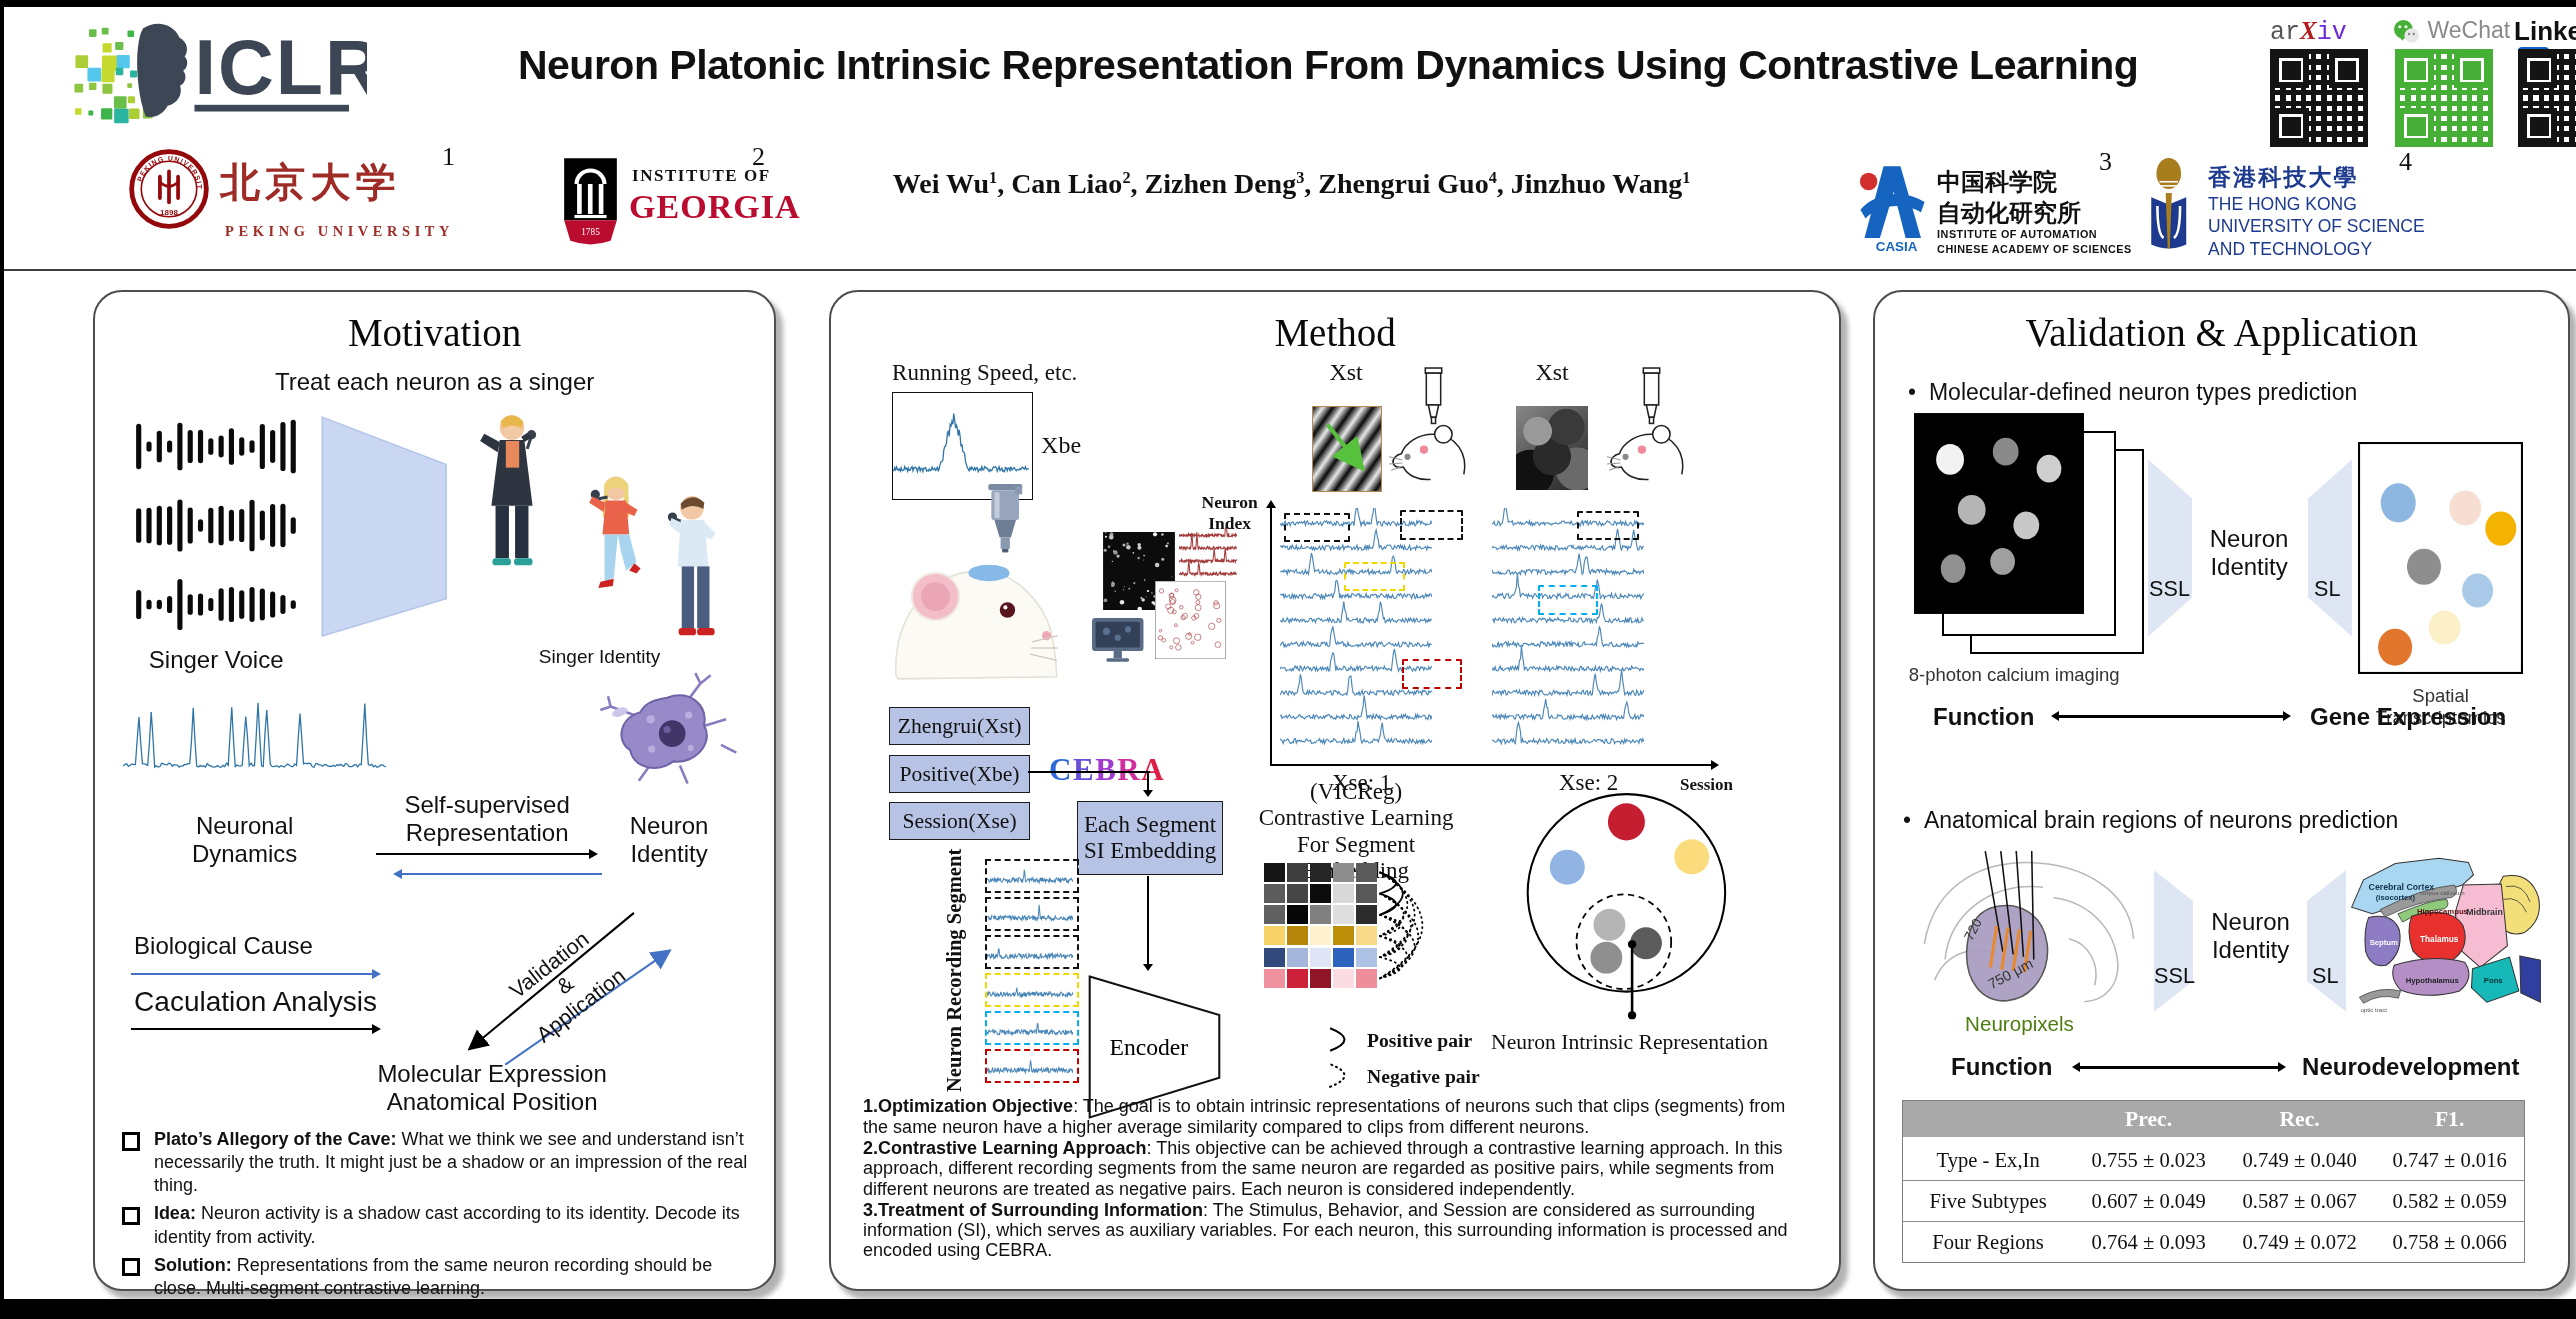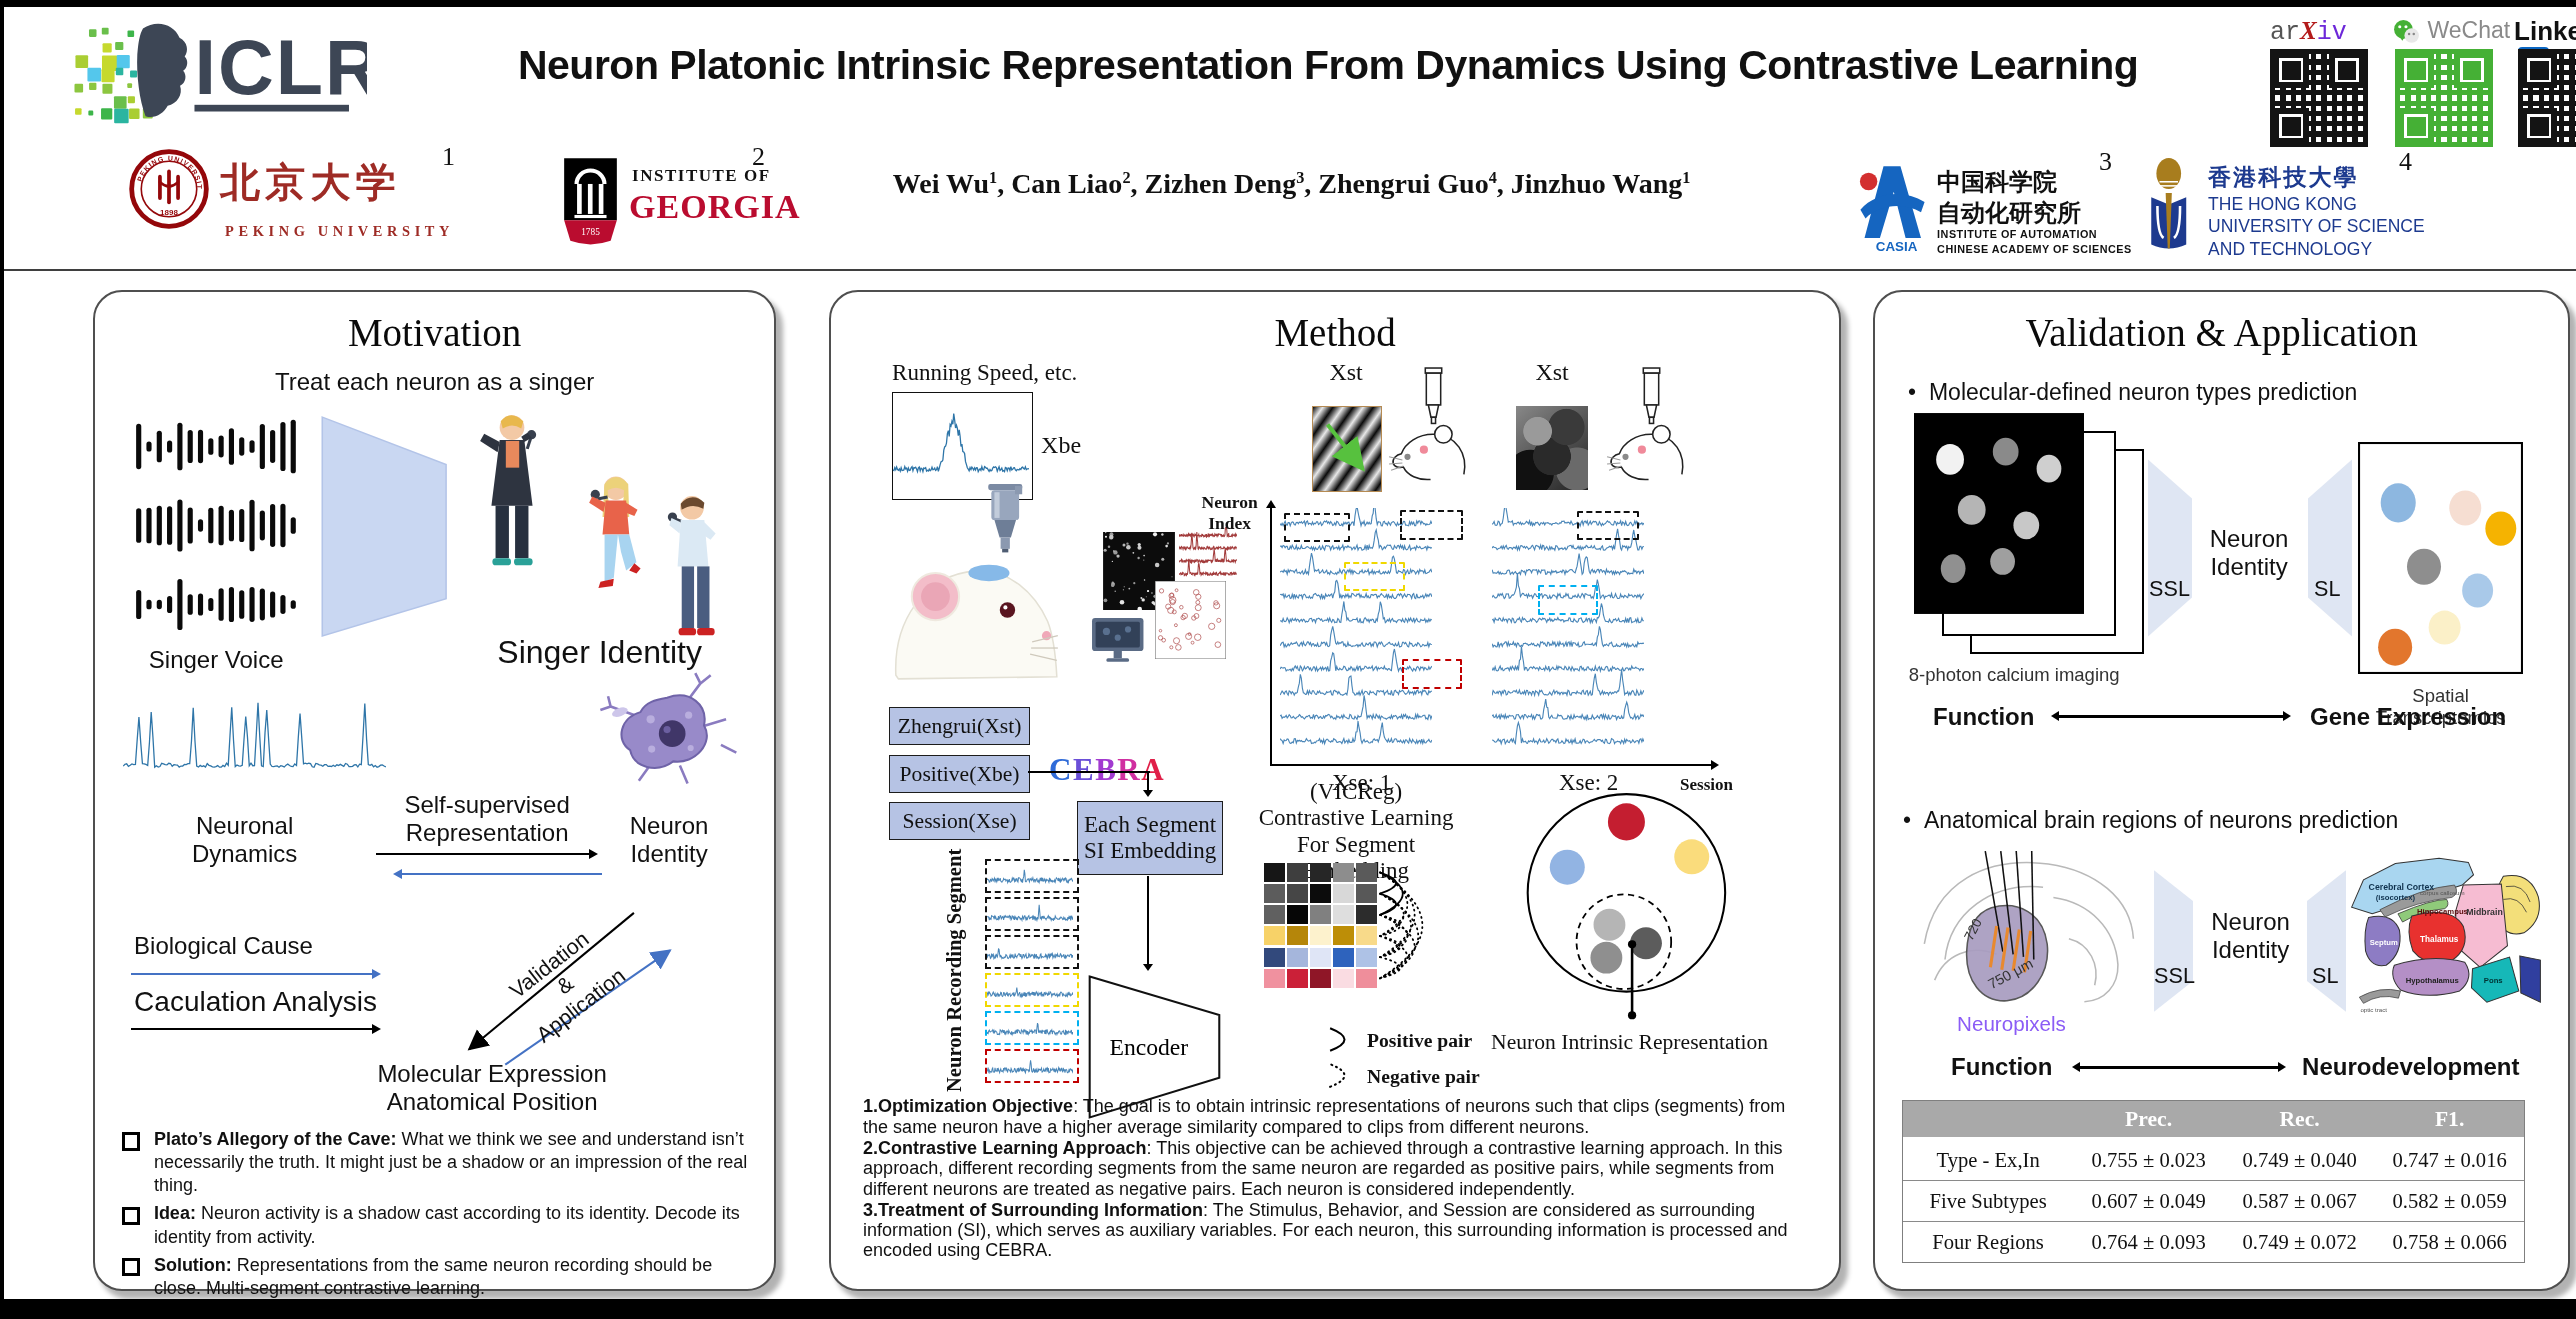--- a/index.html
+++ b/index.html
@@ -317,21 +317,21 @@
           <rect x="36" y="56" width="18" height="6" fill="#38404e" transform="rotate(20 45 59)"></rect>
         <path d="M48,58 L94,58 L102,148 L42,148 Z" fill="#dbe9f4"></path>
         <path d="M48,62 L30,54 L26,68 L46,84 Z" fill="#dbe9f4"></path>
         <path d="M94,62 L116,84 L106,96 L88,84 Z" fill="#dbe9f4"></path>
         <rect x="50" y="148" width="24" height="120" fill="#4a5d80"></rect>
           <rect x="80" y="148" width="24" height="120" fill="#4a5d80"></rect>
         <rect x="44" y="268" width="34" height="14" rx="6" fill="#cc2222"></rect>
           <rect x="80" y="268" width="34" height="14" rx="6" fill="#cc2222"></rect>
       </g>
     </svg>
-    <div class="abs ctr" style="left:381px;top:342px;width:247px;font-size:32px;">Singer Identity</div>
+    <div class="abs ctr" style="left:381px;top:354px;width:247px;font-size:19px;">Singer Identity</div>
 
     <svg class="abs" style="left:28px;top:397px;" width="263" height="103" viewBox="0 0 510 200">
         <path d="M0.0,149.8L3.4,146.1L6.8,145.2L10.2,150.1L13.6,148.1L17.0,145.6L20.4,146.9L23.8,146.3L27.2,98.8L30.6,54.4L34.0,103.2L37.4,145.1L40.8,145.2L44.2,146.3L47.6,148.4L51.0,104.0L54.4,44.7L57.8,93.8L61.2,151.7L64.6,149.0L68.0,151.4L71.4,150.6L74.8,144.3L78.2,145.4L81.6,146.9L85.0,147.4L88.4,144.2L91.8,144.7L95.2,150.1L98.6,147.0L102.0,147.4L105.4,147.7L108.8,151.6L112.2,149.6L115.6,149.5L119.0,146.6L122.4,146.9L125.8,145.1L129.2,145.1L132.6,101.5L136.0,36.6L139.4,101.0L142.8,149.5L146.2,151.4L149.6,148.4L153.0,150.6L156.4,149.2L159.8,151.4L163.2,144.9L166.6,148.2L170.0,149.2L173.4,151.1L176.8,151.7L180.2,150.7L183.6,148.8L187.0,151.7L190.4,151.7L193.8,148.4L197.2,150.5L200.6,144.0L204.0,148.1L207.4,90.8L210.8,35.7L214.2,98.5L217.6,150.6L221.0,147.4L224.4,149.1L227.8,149.9L231.2,148.4L234.6,97.9L238.0,53.4L241.4,94.0L244.8,149.0L248.2,144.1L251.6,149.0L255.0,148.8L258.4,89.8L261.8,26.6L265.2,92.1L268.6,149.0L272.0,150.6L275.4,85.2L278.8,41.0L282.2,94.3L285.6,145.7L289.0,150.5L292.4,150.9L295.8,149.9L299.2,149.3L302.6,151.9L306.0,148.9L309.4,149.9L312.8,151.6L316.2,147.9L319.6,145.8L323.0,148.7L326.4,150.4L329.8,150.8L333.2,145.5L336.6,148.4L340.0,94.9L343.4,47.9L346.8,95.3L350.2,145.4L353.6,144.0L357.0,145.4L360.4,144.2L363.8,144.9L367.2,151.0L370.6,151.9L374.0,144.5L377.4,145.4L380.8,147.2L384.2,148.0L387.6,149.9L391.0,146.9L394.4,146.9L397.8,150.3L401.2,149.7L404.6,150.4L408.0,148.2L411.4,150.4L414.8,147.3L418.2,148.5L421.6,146.3L425.0,148.2L428.4,150.2L431.8,144.6L435.2,146.0L438.6,150.6L442.0,150.6L445.4,150.2L448.8,147.4L452.2,146.9L455.6,151.4L459.0,146.0L462.4,146.9L465.8,90.4L469.2,28.0L472.6,96.9L476.0,146.7L479.4,148.3L482.8,146.3L486.2,151.1L489.6,148.6L493.0,151.9L496.4,150.7L499.8,148.0L503.2,147.5L506.6,149.6L510.0,151.4" fill="none" stroke="#2e75a8" stroke-width="2.5"></path>
       </svg>
     <div class="abs ctr" style="left:62px;top:520px;width:175px;font-size:24px;">
       <div>Neuronal</div>
         <div>Dynamics</div>
     </div>
 
     <div class="abs ctr" style="left:281px;top:499px;width:222px;font-size:24px;">
@@ -857,21 +857,21 @@
       </g>
       <g stroke="#e8892f" stroke-width="6">
         <line x1="160" y1="145" x2="148" y2="225"></line>
           <line x1="182" y1="148" x2="170" y2="230"></line>
         <line x1="204" y1="152" x2="192" y2="232"></line>
           <line x1="226" y1="155" x2="214" y2="235"></line>
       </g>
       <text x="112" y="175" font-size="26" fill="#333" transform="rotate(-62 112 175)">720</text>
       <text x="150" y="268" font-size="28" fill="#333" transform="rotate(-28 150 268)">750 μm</text>
     </svg>
-    <div class="abs" style="left:82px;top:720px;font-size:20.6px;color:#8b5cf6;">Neuropixels</div>
+    <div class="abs" style="left:90px;top:720px;font-size:20.6px;color:#4d7c0f;">Neuropixels</div>
 
     <svg class="abs" style="left:278px;top:577px;" width="41" height="144" viewBox="0 0 80 280">
       <polygon points="2,2 78,62 78,218 2,278" fill="#dfe6f3"></polygon>
     </svg>
     <div class="abs" style="left:279px;top:671px;font-size:21.6px;">SSL</div>
     <div class="abs ctr" style="left:324px;top:616px;width:103px;font-size:24px;">
       <div>Neuron</div>
         <div>Identity</div>
     </div>
     <svg class="abs" style="left:431px;top:577px;" width="41" height="144" viewBox="0 0 80 280">

